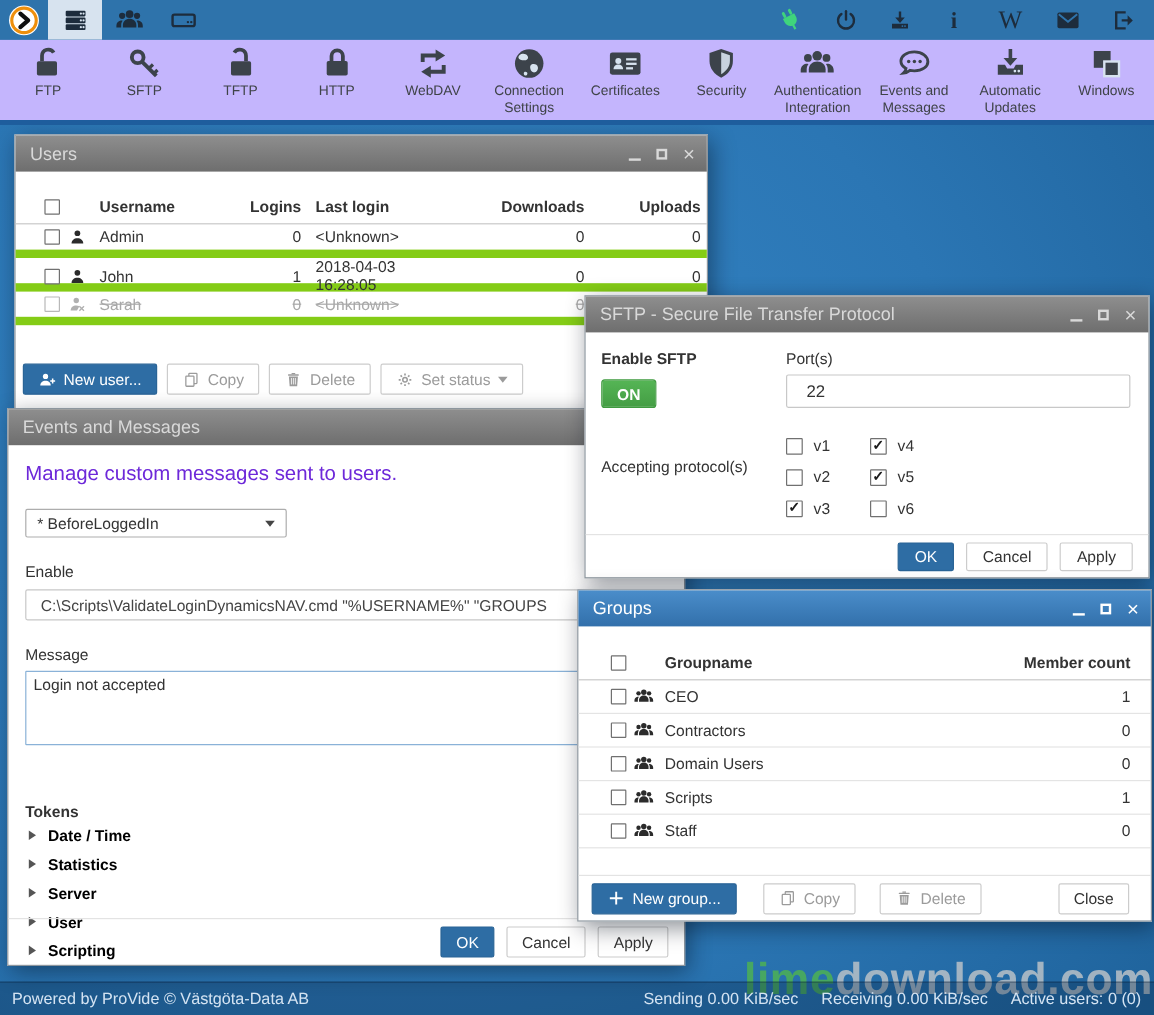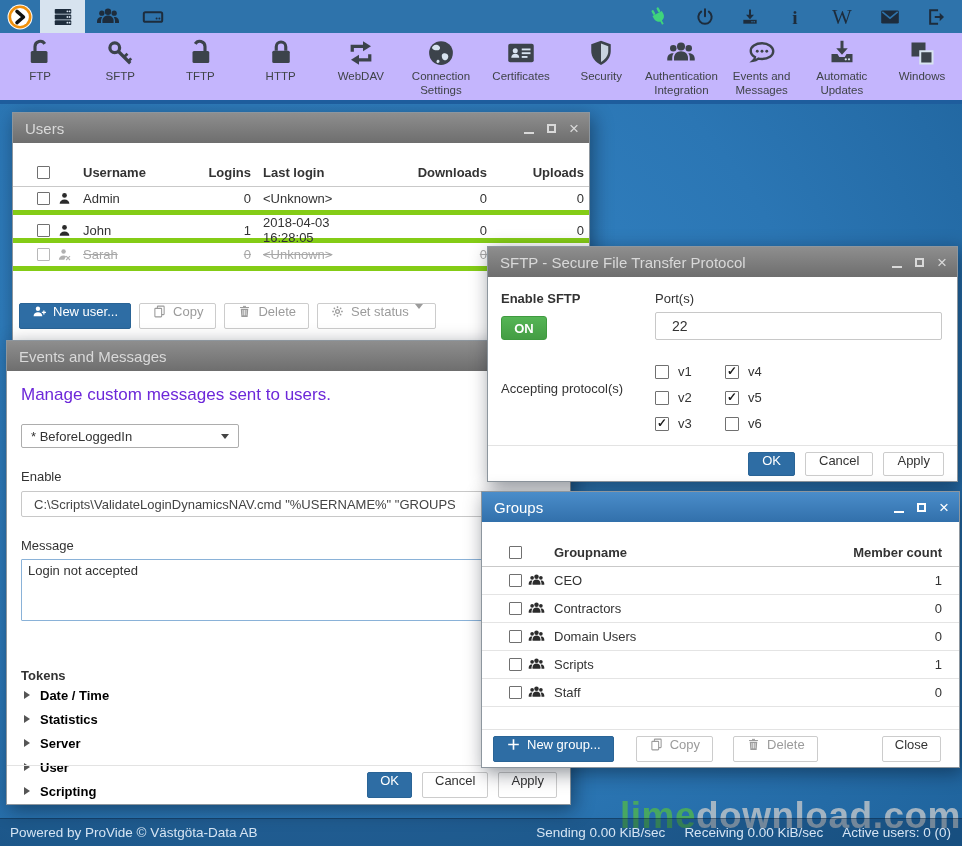--- a/index.html
+++ b/index.html
@@ -33,31 +33,31 @@
   .tb-min{width:10px;height:2.5px;background:currentColor;transform:translateY(5px)}
   .tb-max{width:9px;height:9px;border:2px solid currentColor}
   .tb-close{font-size:17px;line-height:1}
 
   
   .cb{width:13px;height:13px;border:1px solid #707070;background:#fff;display:inline-flex;align-items:center;justify-content:center;border-radius:1px;font-size:12px;font-weight:bold;color:#1a1a1a;line-height:1}
   .cb.big{width:14px;height:14px}
   .cb.checked::after{content:"\2713";margin-top:-1px}
 
   
-  .btn{display:inline-flex;align-items:flex-start;justify-content:center;gap:6px;font-size:13px;height:26px;padding:0 12px;background:#fff;border:1px solid #ccc;color:#333;border-radius:2px;white-space:nowrap}
+  .btn{display:inline-flex;align-items:center;justify-content:center;gap:6px;font-size:13px;height:26px;padding:0 12px;background:#fff;border:1px solid #ccc;color:#333;border-radius:2px;white-space:nowrap}
   .btn.gray{color:#9b9b9b}
   .btn.primary{background:#2e6da4;border-color:#2a6496;color:#fff}
   .btn.sm{height:24px;padding:0 13px}
   .caret{width:0;height:0;border-left:4px solid transparent;border-right:4px solid transparent;border-top:5px solid currentColor;display:inline-block}
 
   
   .win-users{left:12px;top:112px;width:578px;height:230px;z-index:10}
   .ugrid{display:grid;grid-template-columns:20px 26px 112px 56px 12px 120px 104px 97px;align-items:center;padding:0 7px 0 24px}
   .uhead{margin-top:16px;height:28px;font-weight:bold;font-size:13px;color:#333;border-bottom:1px solid #c9c9c9}
-  .urow{height:28px;font-size:13px;color:#333;border-bottom:5px solid #84cc16}
+  .urow{height:28px;font-size:13px;color:#333;border-bottom:7px solid #84cc16}
   .cell-r{text-align:right}
   .urow .icon{color:#2b2b2b}
   .urow.disabled{color:#a8a8a8}
   .urow.disabled span[data-bind]{text-decoration:line-through}
   .urow.disabled .icon{color:#b0b0b0}
   .urow.disabled .cb{border-color:#b8b8b8}
   .users-actions{display:flex;align-items:center;gap:8px;margin:32px 0 0 6px}
 
   
   .win-sftp{left:487px;top:246px;width:471px;height:236px;z-index:12}

